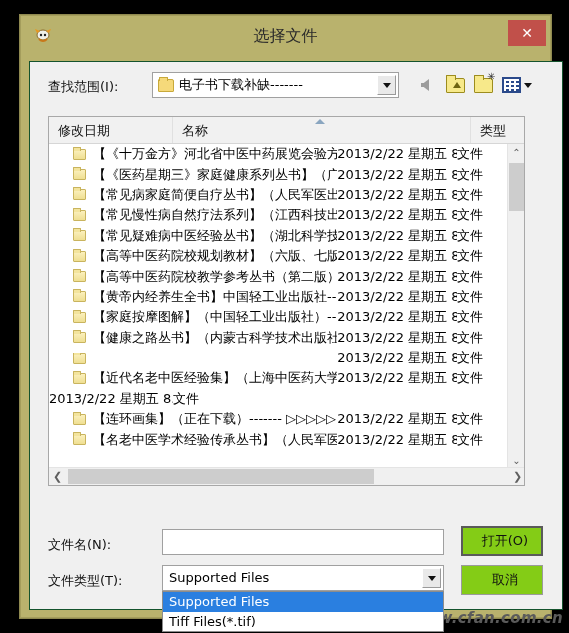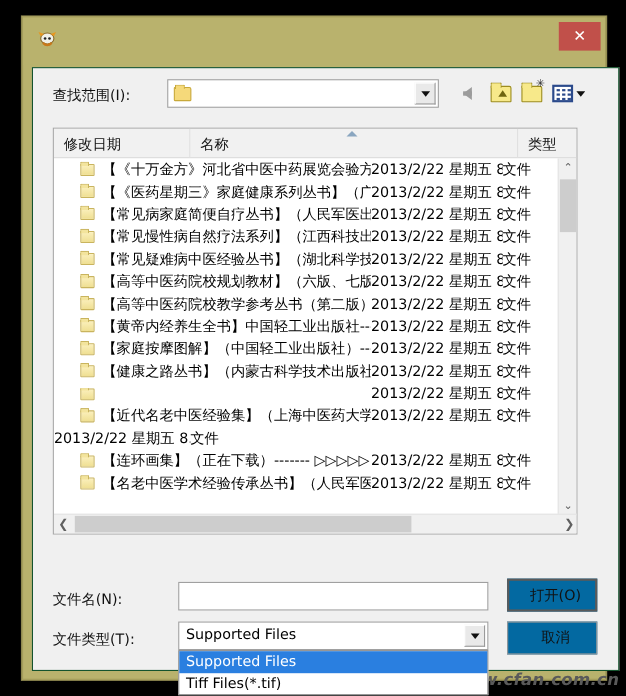--- a/index.html
+++ b/index.html
@@ -303,21 +303,21 @@
     height: 19.5px; line-height: 19.5px;
     padding: 0 0 0 6px;
     font-size: 13px; color: #000;
     cursor: pointer; white-space: nowrap;
   }
   .dd-item.selected { background: #2a7fe0; color: #fff; }
 
   .dlg-btn {
     position: absolute; left: 431px;
     width: 82px; height: 30px;
-    background: #0369a1;
+    background: #84cc16;
     border: 1px solid #9a9a9a;
     font-size: 13px; color: #111;
     font-family: "DejaVu Sans", "Liberation Sans", sans-serif;
     cursor: pointer;
     padding-left: 12px;
   }
   .btn-open { top: 464px; border-color: #5a5a5a; border-width: 2px; }
   .btn-cancel { top: 503px; }
 
   
@@ -342,30 +342,32 @@
       <div class="title-icon">
         <svg width="20" height="20" viewBox="0 0 20 20">
           <ellipse cx="10" cy="8" rx="6" ry="5" fill="#f0f0e8" stroke="#8a6a2a" stroke-width="1"></ellipse>
           <path d="M4 6 L2 2 L7 4 Z" fill="#e8961e"></path>
           <path d="M16 6 L18 2 L13 4 Z" fill="#e8961e"></path>
           <circle cx="8" cy="8" r="1.2" fill="#222"></circle>
           <circle cx="12" cy="8" r="1.2" fill="#222"></circle>
           <path d="M6 12 Q10 16 14 12" stroke="#c8781a" stroke-width="2" fill="none"></path>
         </svg>
       </div>
+      <div class="title-text">选择文件</div>
       <div class="close-btn">✕</div>
     </div>
 
     <div class="dialog-body">
 
       <div class="lookin-row">
         <div class="lookin-label">查找范围(I):</div>
 
         <div class="path-combo">
           <span class="path-folder-icon"></span>
+          <span class="path-text">电子书下载补缺-------</span>
           <span class="combo-arrow-btn">
             <span class="tri-down"></span>
           </span>
         </div>
 
         <div class="tb-btn tb-back">
           <span class="arrow-left"></span>
         </div>
 
         <div class="tb-btn tb-up">

